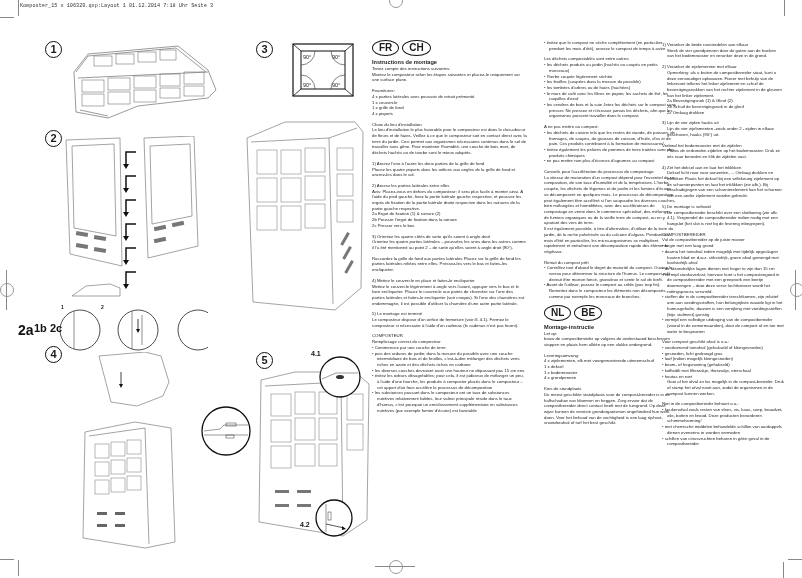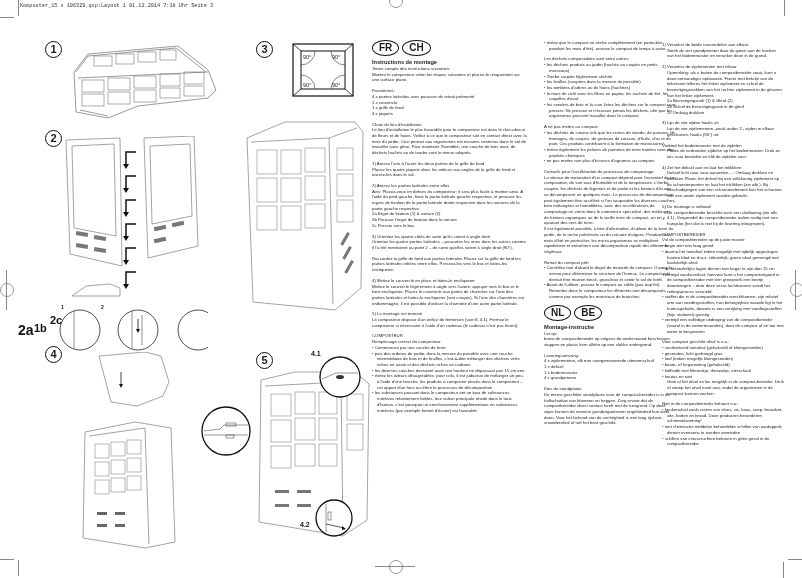--- a/index.html
+++ b/index.html
@@ -133,21 +133,21 @@
   <g stroke="#444" stroke-width="0.6">
       <line x1="16" y1="6" x2="16" y2="44"></line>
       <line x1="74" y1="6" x2="74" y2="44"></line>
       <line x1="84" y1="10" x2="84" y2="40"></line>
     </g>
   <path d="M80 14 L80 26" stroke="#111" stroke-width="0.8"></path>
     <path d="M78 24 L82 24 L80 28 Z" fill="#111"></path>
 </svg>
 <div class="lbl" style="left:18px;top:322px;font-size:14px;">2a</div>
 <div class="lbl" style="left:34px;top:322px;font-size:11px;">1b</div>
-<div class="lbl" style="left:50px;top:314px;font-size:11px;">2c</div>
+<div class="lbl" style="left:50px;top:322px;font-size:11px;">2c</div>
 <div class="lbl" style="left:61px;top:304px;font-size:5px;">1</div>
 <div class="lbl" style="left:101px;top:304px;font-size:5px;">2</div>
 
 <svg style="left:245px;top:118px;" width="120" height="200" viewBox="0 0 120 200">
   <g fill="none" stroke="#666" stroke-width="0.6">
     <path d="M2 20 L40 4 L110 4 L118 14 L116 170 L90 192 L8 184 L2 20 Z"></path>
     <path d="M6 24 L84 20 L88 186"></path>
     <path d="M84 20 L112 10"></path>
     <g stroke="#888">
       <rect x="12" y="32" width="20" height="24"></rect>

